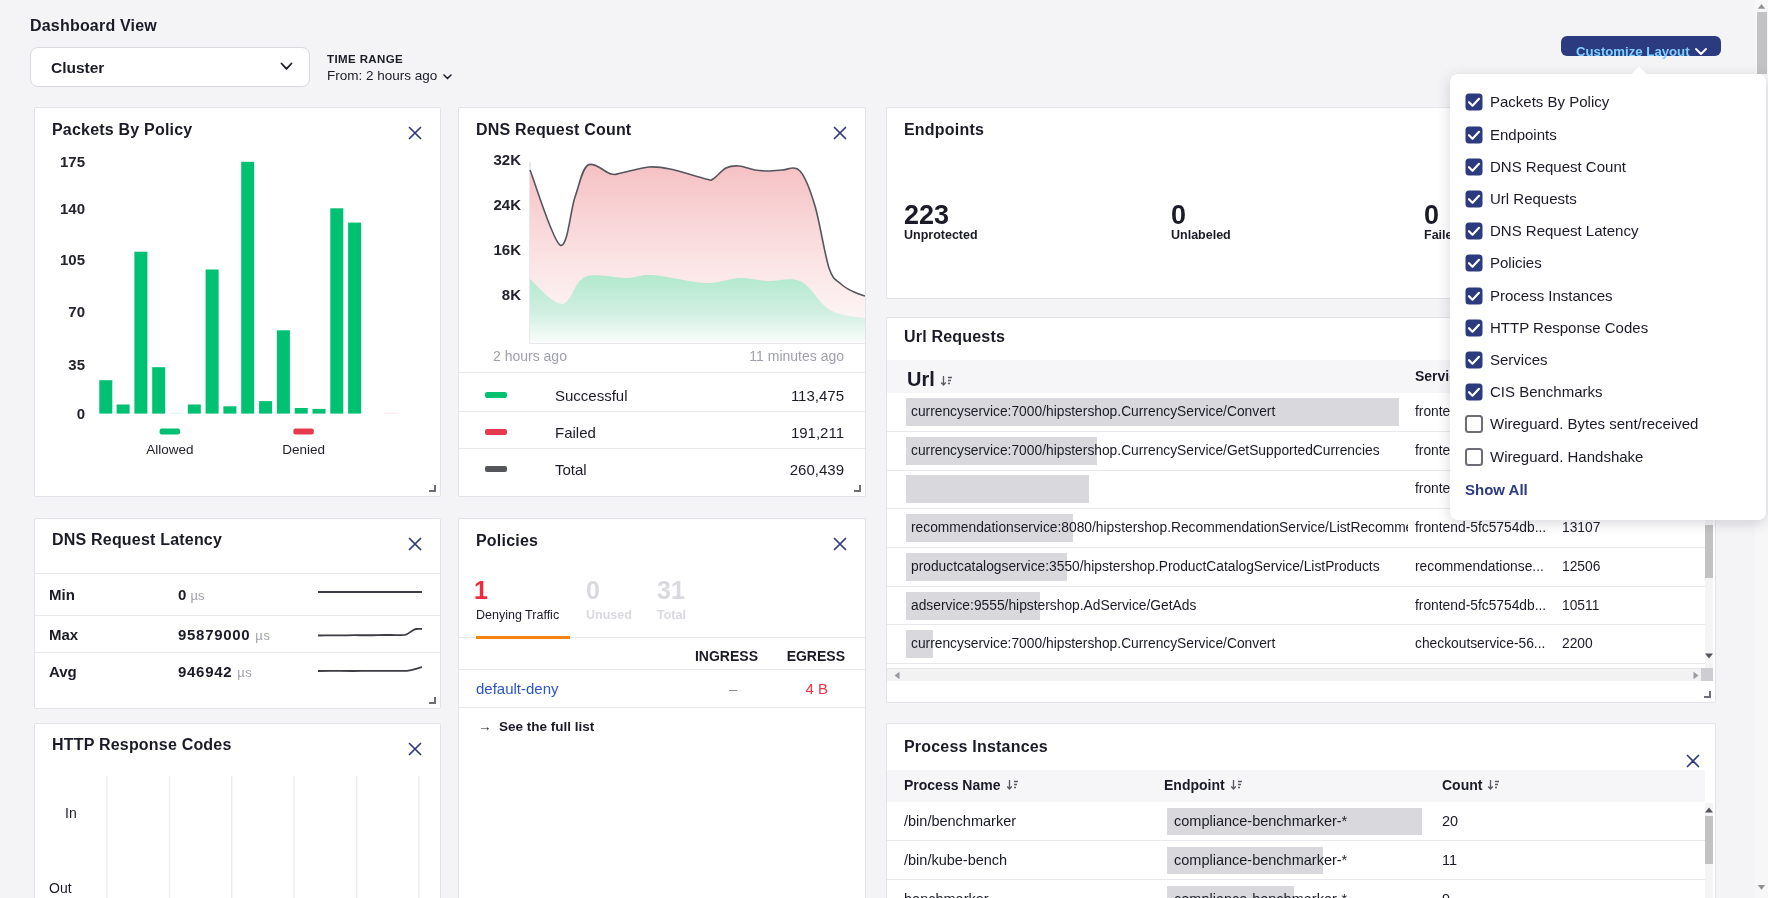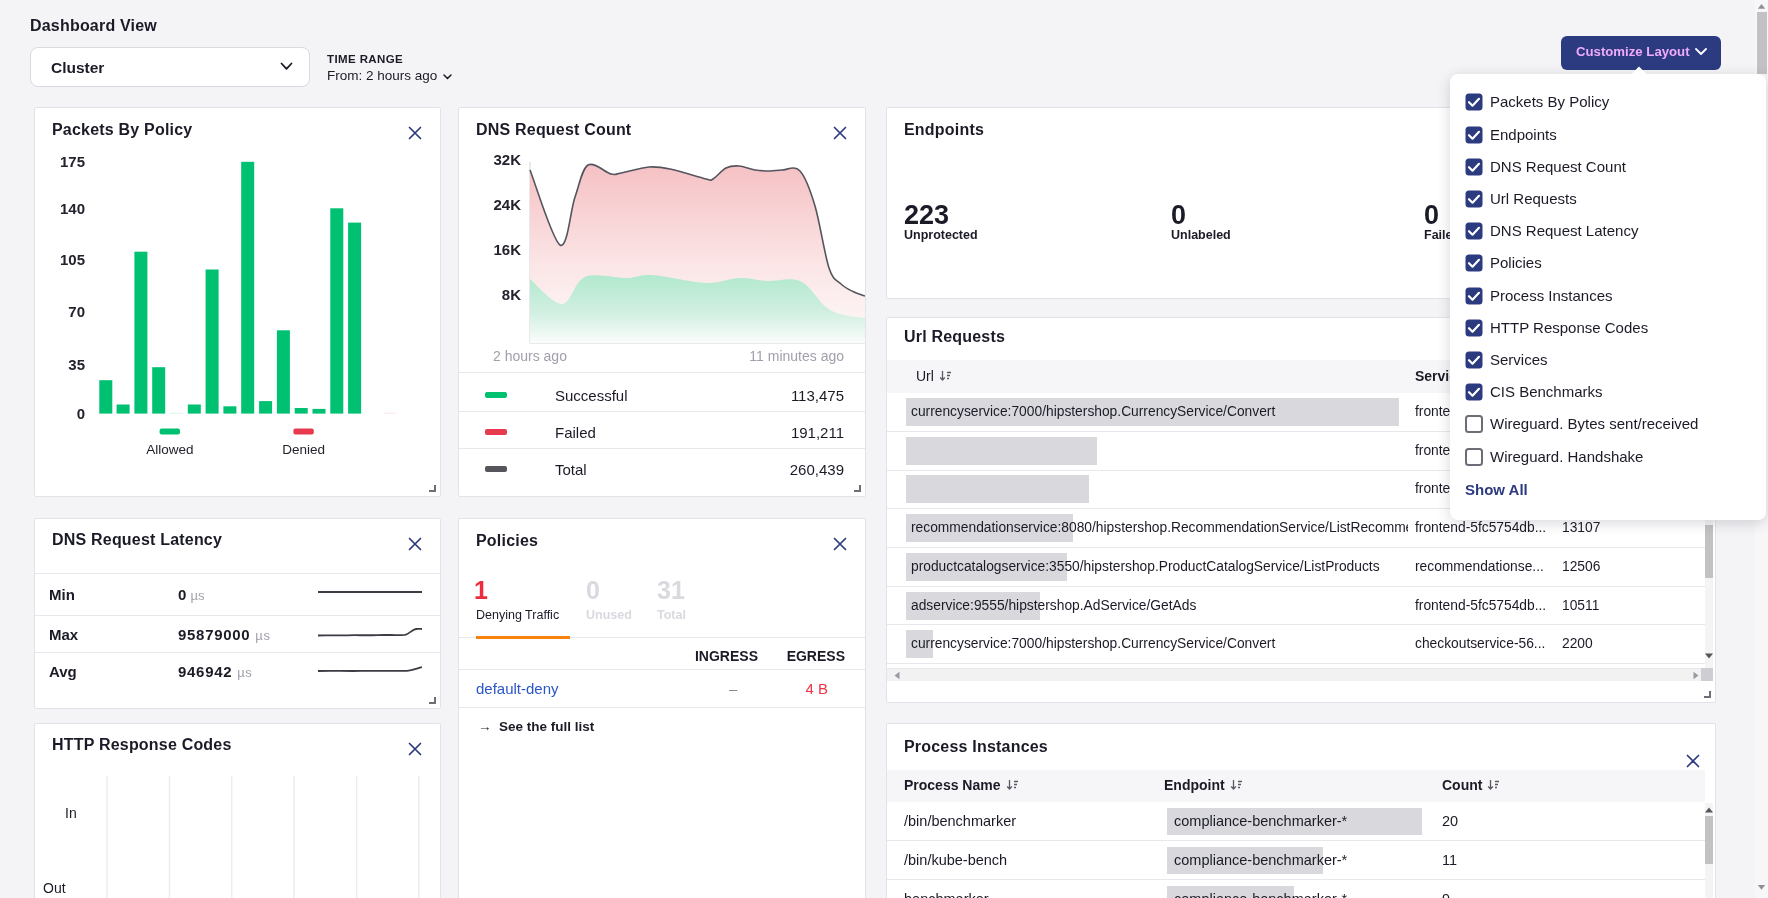--- a/index.html
+++ b/index.html
@@ -26,21 +26,21 @@
     </svg>
 </div>
 
 <div class="abs" style="left:327px;top:53px;font-size:11.5px;font-weight:700;letter-spacing:.4px;">TIME RANGE</div>
 <div class="abs" style="left:327px;top:68px;font-size:13.5px;">From: 2 hours ago
   <svg width="9" height="6" viewBox="0 0 9 6" style="margin-left:2px;">
       <path d="M1 1 L4.5 4.5 L8 1" fill="none" stroke="#1b1b28" stroke-width="1.5" stroke-linecap="round"></path>
     </svg>
 </div>
 
-<div class="abs" style="left:1561px;top:36px;width:160px;height:34px;background:#2c3a80;border-radius:6px;color:#f0abfc;">
+<div class="abs" style="left:1561px;top:36px;width:160px;height:20px;background:#2c3a80;border-radius:6px;color:#7dd3fc;">
   <span class="abs" style="left:15px;top:8px;font-size:13.2px;font-weight:700;">Customize Layout</span>
   <svg class="abs" style="right:14px;top:12px;" width="12" height="8" viewBox="0 0 12 8">
       <path d="M1 1 L6 6 L11 1" fill="none" stroke="#fff" stroke-width="1.8" stroke-linecap="round" stroke-linejoin="round"></path>
     </svg>
 </div>
 
 <div class="card" id="packets" style="left:34px;top:107px;width:407px;height:390px;">
   <div class="ctitle" style="left:17px;top:13px;">Packets By Policy</div>
   <svg class="xbtn" style="right:18px;top:18px;" viewBox="0 0 14 14">
       <path d="M1.5 1.5 L12.5 12.5 M12.5 1.5 L1.5 12.5" stroke="#2c3a80" stroke-width="1.7" stroke-linecap="round"></path>
@@ -127,39 +127,40 @@
   <div class="abs" style="left:17px;top:119px;font-size:12.5px;line-height:1.3;font-weight:700;">Unprotected</div>
   <div class="abs" style="left:284px;top:94px;font-size:27px;line-height:1;font-weight:700;">0</div>
   <div class="abs" style="left:284px;top:119px;font-size:12.5px;line-height:1.3;font-weight:700;">Unlabeled</div>
   <div class="abs" style="left:537px;top:94px;font-size:27px;line-height:1;font-weight:700;">0</div>
   <div class="abs" style="left:537px;top:119px;font-size:12.5px;line-height:1.3;font-weight:700;">Failed</div>
 </div>
 
 <div class="card" id="urlreq" style="left:886px;top:317px;width:830px;height:386px;">
   <div class="ctitle" style="left:17px;top:10px;">Url Requests</div>
   <div class="abs" style="left:0;top:42px;width:818px;height:33px;background:#f6f6f8;"></div>
-  <div class="abs" style="left:20px;top:50px;font-size:14px;font-weight:400;margin-left:9px;">Url<svg width="13" height="12" viewBox="0 0 13 12" style="vertical-align:-1px;margin-left:5px;">
+  <div class="abs" style="left:20px;top:50px;font-size:20px;font-weight:700;">Url<svg width="13" height="12" viewBox="0 0 13 12" style="vertical-align:-1px;margin-left:5px;">
         <path d="M3.5 1 L3.5 10 M1.2 7.5 L3.5 10 L5.8 7.5" fill="none" stroke="#5a5a64" stroke-width="1.3"></path>
         <path d="M8 2.5 h4 M8 5.5 h3 M8 8.5 h2" stroke="#5a5a64" stroke-width="1.3"></path>
       </svg></div>
   <div class="abs" style="left:528px;top:50px;font-size:14px;font-weight:700;">Service<svg width="13" height="12" viewBox="0 0 13 12" style="vertical-align:-1px;margin-left:5px;">
         <path d="M3.5 1 L3.5 10 M1.2 7.5 L3.5 10 L5.8 7.5" fill="none" stroke="#5a5a64" stroke-width="1.3"></path>
         <path d="M8 2.5 h4 M8 5.5 h3 M8 8.5 h2" stroke="#5a5a64" stroke-width="1.3"></path>
       </svg></div>
   <div class="abs" style="left:675px;top:50px;font-size:14px;font-weight:700;">Count<svg width="13" height="12" viewBox="0 0 13 12" style="vertical-align:-1px;margin-left:5px;">
         <path d="M3.5 1 L3.5 10 M1.2 7.5 L3.5 10 L5.8 7.5" fill="none" stroke="#5a5a64" stroke-width="1.3"></path>
         <path d="M8 2.5 h4 M8 5.5 h3 M8 8.5 h2" stroke="#5a5a64" stroke-width="1.3"></path>
       </svg></div>
   <div class="abs" style="left:0;top:75px;width:818px;height:39px;border-bottom:1px solid #e7e7ec;"></div>
   <div class="abs hl" style="left:19px;top:80px;width:493px;height:28px;"></div>
   <div class="abs" style="left:24px;top:86px;width:497px;overflow:hidden;white-space:nowrap;font-size:13.8px;">currencyservice:7000/hipstershop.CurrencyService/Convert</div>
   <div class="abs" style="left:528px;top:86px;white-space:nowrap;font-size:13.8px;">frontend-5fc5754db...</div>
   <div class="abs" style="left:675px;top:86px;font-size:13.8px;">56037</div>
   <div class="abs" style="left:0;top:114px;width:818px;height:39px;border-bottom:1px solid #e7e7ec;"></div>
   <div class="abs hl" style="left:19px;top:119px;width:191px;height:28px;"></div>
+  <div class="abs" style="left:24px;top:125px;width:497px;overflow:hidden;white-space:nowrap;font-size:13.8px;">currencyservice:7000/hipstershop.CurrencyService/GetSupportedCurrencies</div>
   <div class="abs" style="left:528px;top:125px;white-space:nowrap;font-size:13.8px;">frontend-5fc5754db...</div>
   <div class="abs" style="left:675px;top:125px;font-size:13.8px;">14997</div>
   <div class="abs" style="left:0;top:152px;width:818px;height:39px;border-bottom:1px solid #e7e7ec;"></div>
   <div class="abs hl" style="left:19px;top:157px;width:183px;height:28px;"></div>
   <div class="abs" style="left:528px;top:163px;white-space:nowrap;font-size:13.8px;">frontend-5fc5754db...</div>
   <div class="abs" style="left:675px;top:163px;font-size:13.8px;">14379</div>
   <div class="abs" style="left:0;top:191px;width:818px;height:39px;border-bottom:1px solid #e7e7ec;"></div>
   <div class="abs hl" style="left:19px;top:196px;width:167px;height:28px;"></div>
   <div class="abs" style="left:24px;top:202px;width:497px;overflow:hidden;white-space:nowrap;font-size:13.8px;">recommendationservice:8080/hipstershop.RecommendationService/ListRecommendations</div>
   <div class="abs" style="left:528px;top:202px;white-space:nowrap;font-size:13.8px;">frontend-5fc5754db...</div>
@@ -254,21 +255,21 @@
     </svg>
   <svg class="abs" style="left:0;top:52px;" width="405" height="123" viewBox="0 0 405 123">
       <line x1="72" y1="0" x2="72" y2="123" stroke="#ededf1" stroke-width="1.5"></line>
       <line x1="134.5" y1="0" x2="134.5" y2="123" stroke="#ededf1" stroke-width="1.5"></line>
       <line x1="196.7" y1="0" x2="196.7" y2="123" stroke="#ededf1" stroke-width="1.5"></line>
       <line x1="258.9" y1="0" x2="258.9" y2="123" stroke="#ededf1" stroke-width="1.5"></line>
       <line x1="321.6" y1="0" x2="321.6" y2="123" stroke="#ededf1" stroke-width="1.5"></line>
       <line x1="383.8" y1="0" x2="383.8" y2="123" stroke="#ededf1" stroke-width="1.5"></line>
     </svg>
   <div class="abs" style="left:30px;top:81px;font-size:14px;">In</div>
-  <div class="abs" style="left:8px;top:156px;font-size:14px;">Out</div>
+  <div class="abs" style="left:14px;top:156px;font-size:14px;">Out</div>
 </div>
 
 <div class="card" id="process" style="left:886px;top:723px;width:830px;height:177px;border-bottom:none;">
   <div class="ctitle" style="left:17px;top:14px;">Process Instances</div>
   <svg class="xbtn" style="right:15px;top:30px;" viewBox="0 0 14 14">
       <path d="M1.5 1.5 L12.5 12.5 M12.5 1.5 L1.5 12.5" stroke="#2c3a80" stroke-width="1.7" stroke-linecap="round"></path>
     </svg>
   <div class="abs" style="left:0;top:46px;width:818px;height:32px;background:#f6f6f8;"></div>
   <div class="abs" style="left:17px;top:53px;font-size:14px;font-weight:700;">Process Name<svg width="13" height="12" viewBox="0 0 13 12" style="vertical-align:-1px;margin-left:5px;">
         <path d="M3.5 1 L3.5 10 M1.2 7.5 L3.5 10 L5.8 7.5" fill="none" stroke="#5a5a64" stroke-width="1.3"></path>

